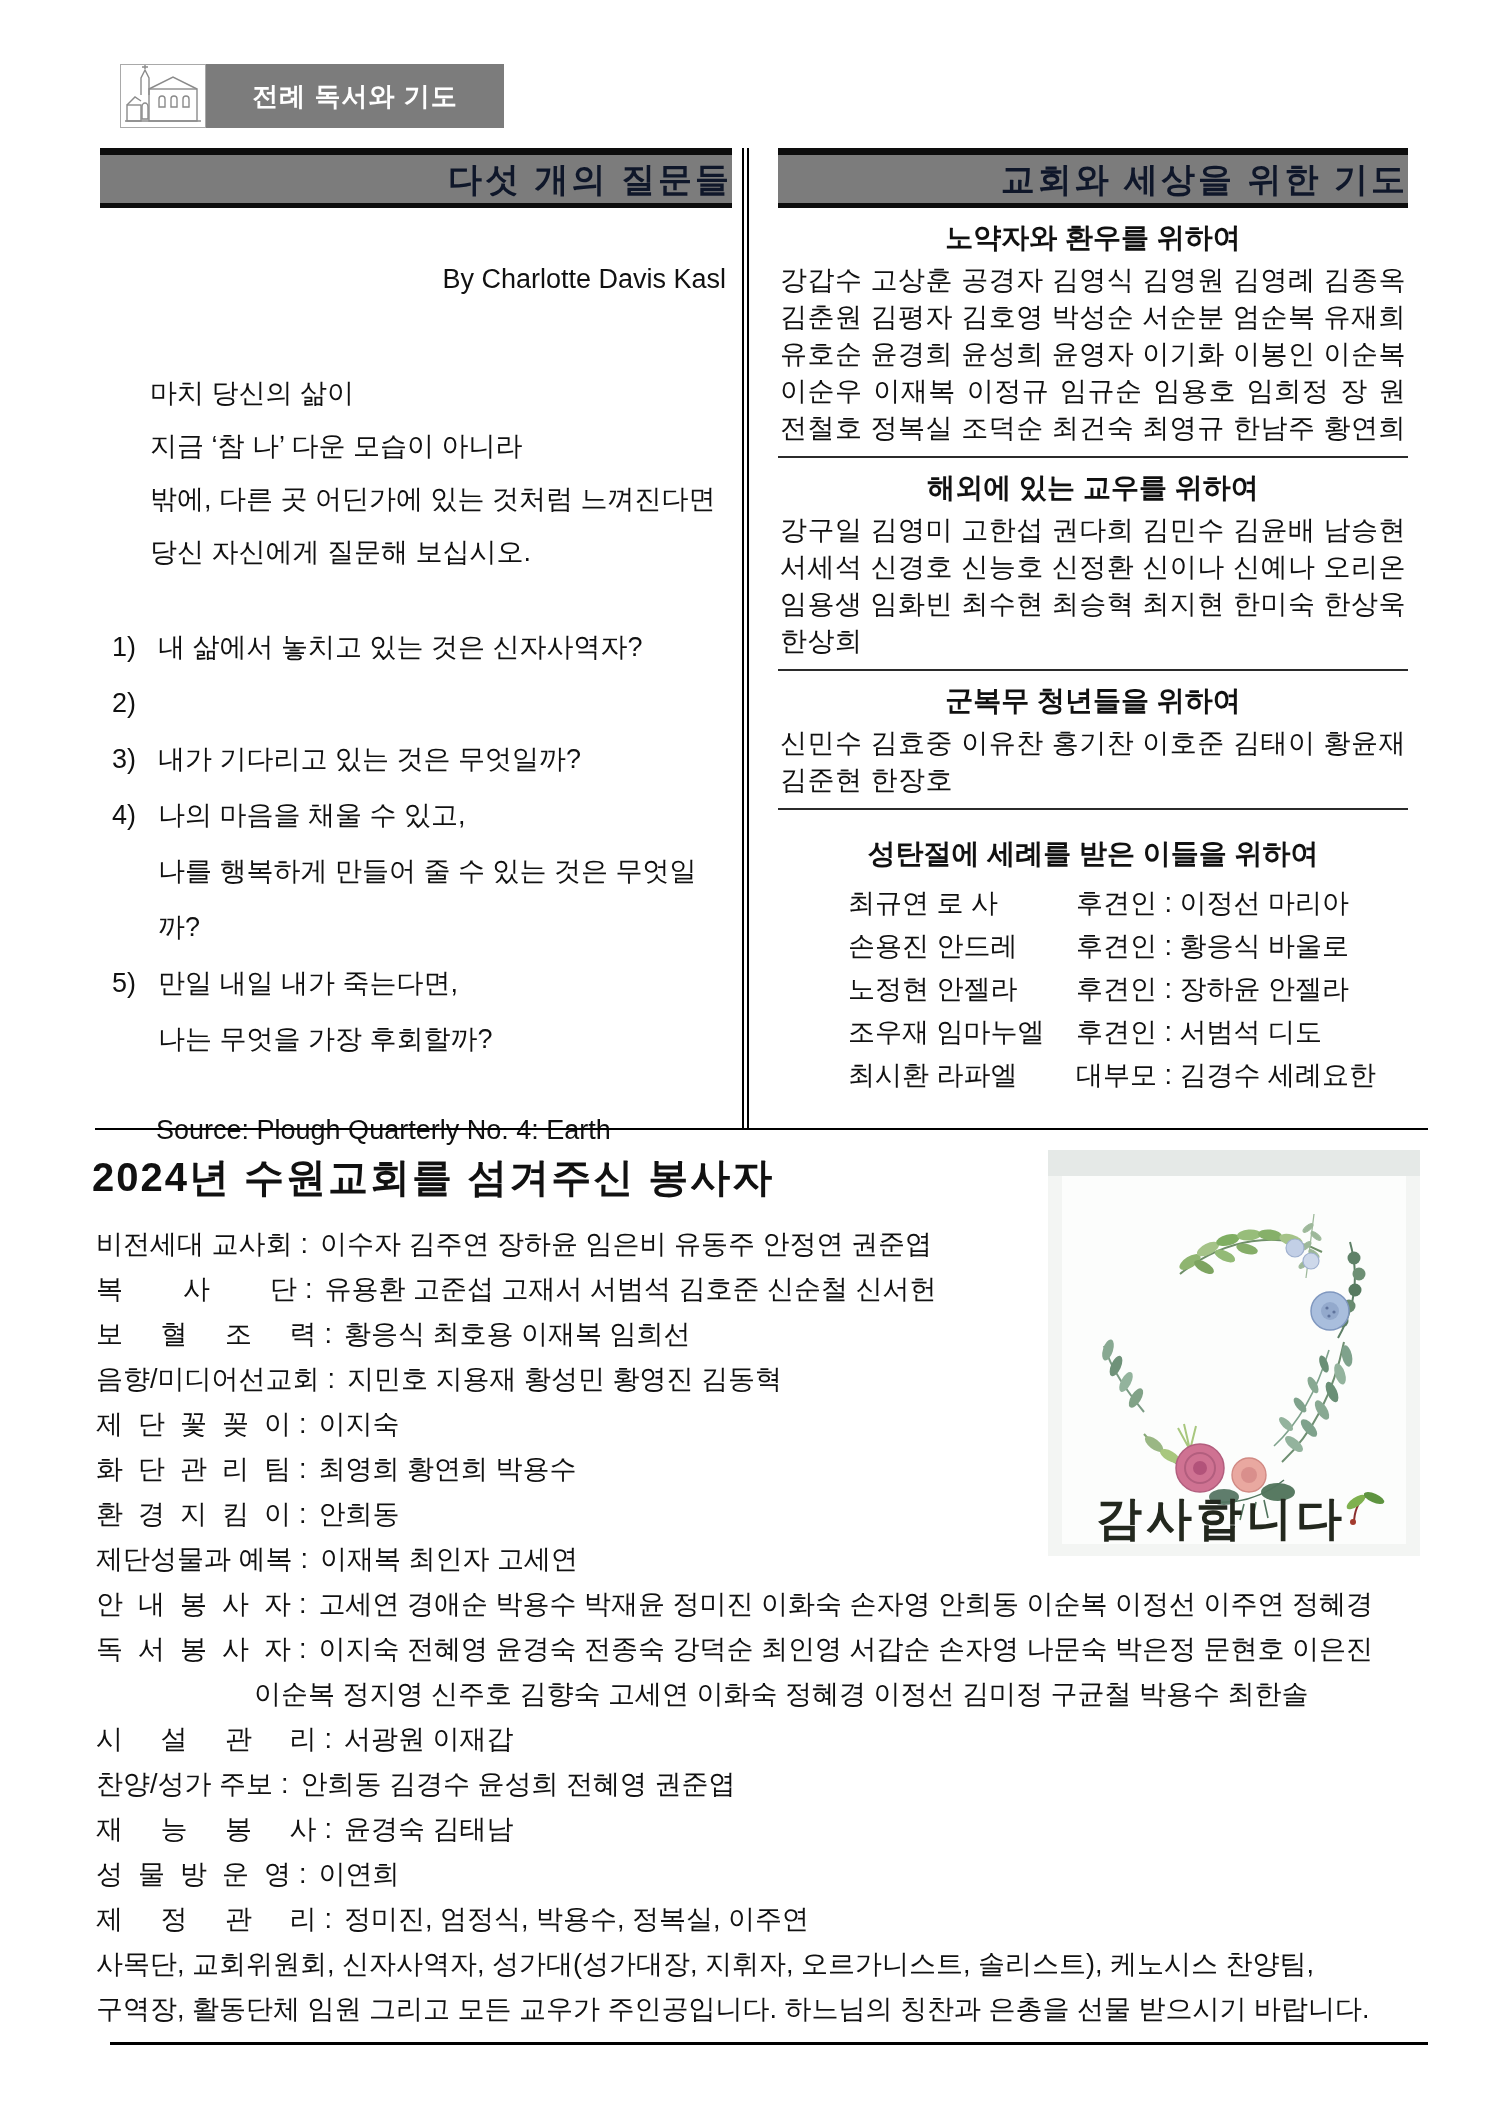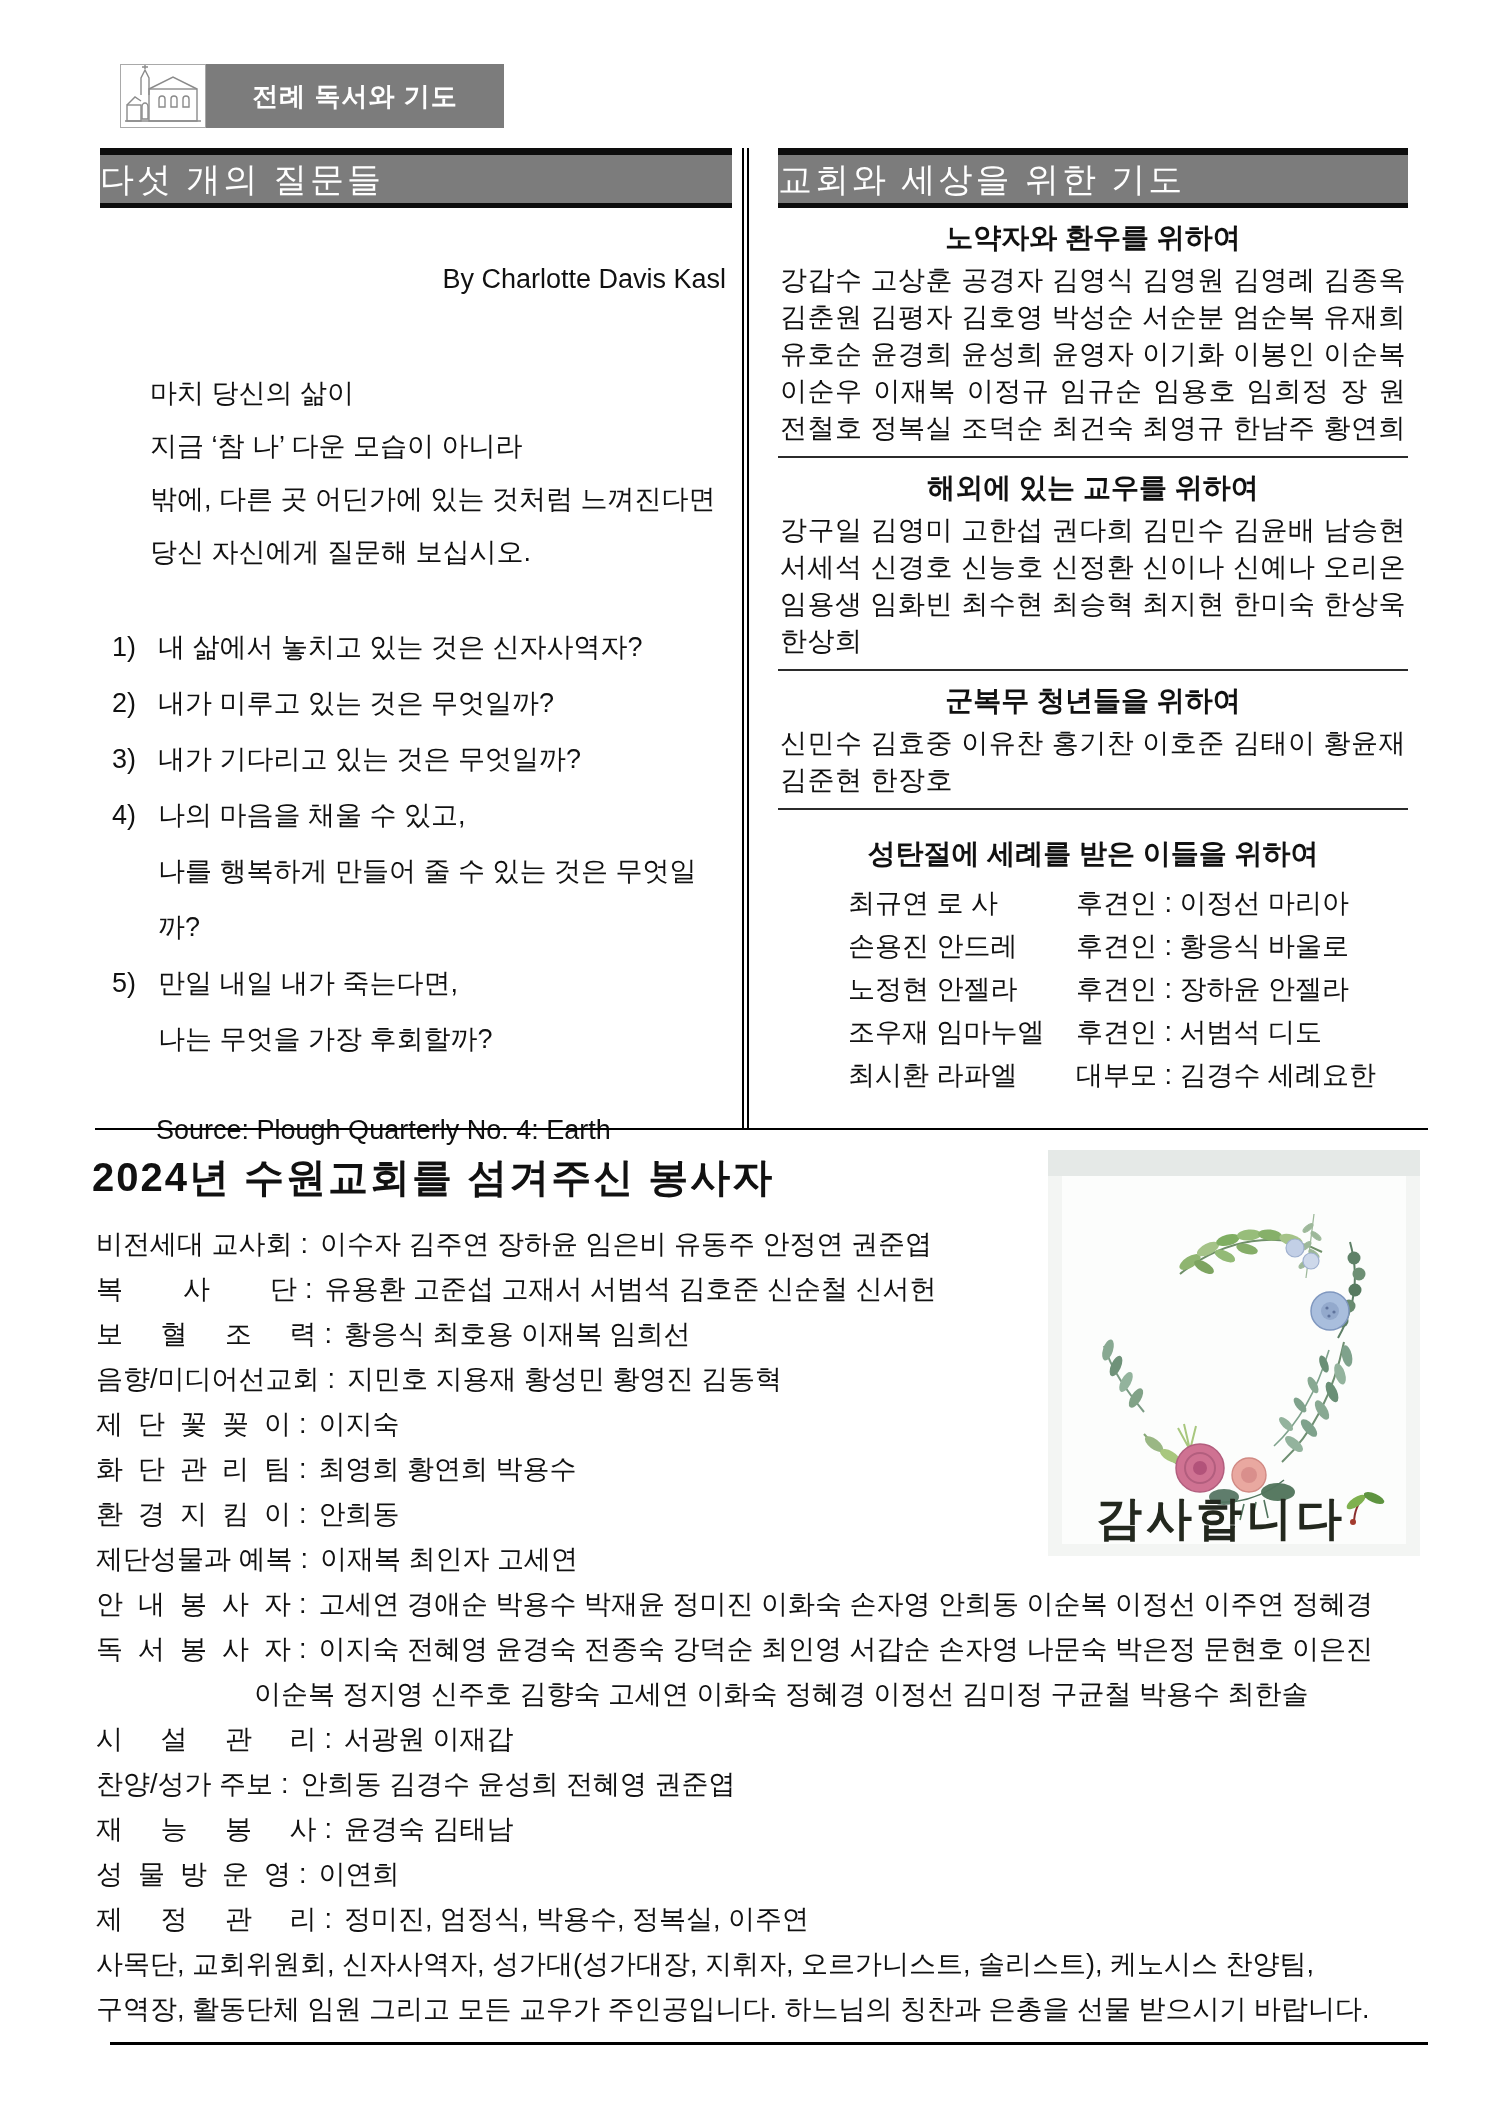--- a/index.html
+++ b/index.html
@@ -11,21 +11,21 @@
   .church-box{width:86px;height:64px;background:#fff;border:1px solid #a9a9a9;box-sizing:border-box;}
   .header-badge{width:298px;height:64px;background:#7c7c7c;color:#ffffff;font-weight:bold;
                 font-size:26px;display:flex;align-items:center;justify-content:center;
                 letter-spacing:1px;box-sizing:border-box;}
 
   
   .col{position:absolute;top:148px;}
   .col-left{left:100px;width:632px;}
   .col-right{left:778px;width:630px;}
   .col-title{background:#7c7c7c;border-top:7px solid #0d0d0d;border-bottom:5px solid #0d0d0d;
-             color:#ffffff;font-size:34px;font-weight:normal;text-align:left;height:48px;
+             color:#0f172a;font-size:34px;font-weight:bold;text-align:right;height:48px;
              line-height:48px;letter-spacing:3px;}
   .divider{position:absolute;left:742px;top:148px;height:982px;width:7px;
            border-left:2px solid #000;border-right:2px solid #000;box-sizing:border-box;}
 
   
   .byline{margin-top:56px;text-align:right;font-size:27px;padding-right:6px;}
   .poem{margin-top:72px;padding-left:50px;font-size:27px;line-height:53px;}
   .questions{margin-top:40px;padding-left:12px;font-size:27px;}
   .q-item{display:flex;}
   .q-num{width:46px;flex:none;line-height:56px;}
@@ -96,23 +96,20 @@
       </div>
     <div class="questions">
         <div class="q-item">
           <span class="q-num">1)</span>
           <div class="q-lines">
             <div class="q-line">내 삶에서 놓치고 있는 것은 신자사역자?</div>
           </div>
         </div>
         <div class="q-item">
           <span class="q-num">2)</span>
-          <div class="q-lines">
-            <div class="q-line">내가 미루고 있는 것은 무엇일까?</div>
-          </div>
         </div>
         <div class="q-item">
           <span class="q-num">3)</span>
           <div class="q-lines">
             <div class="q-line">내가 기다리고 있는 것은 무엇일까?</div>
           </div>
         </div>
         <div class="q-item">
           <span class="q-num">4)</span>
           <div class="q-lines">

